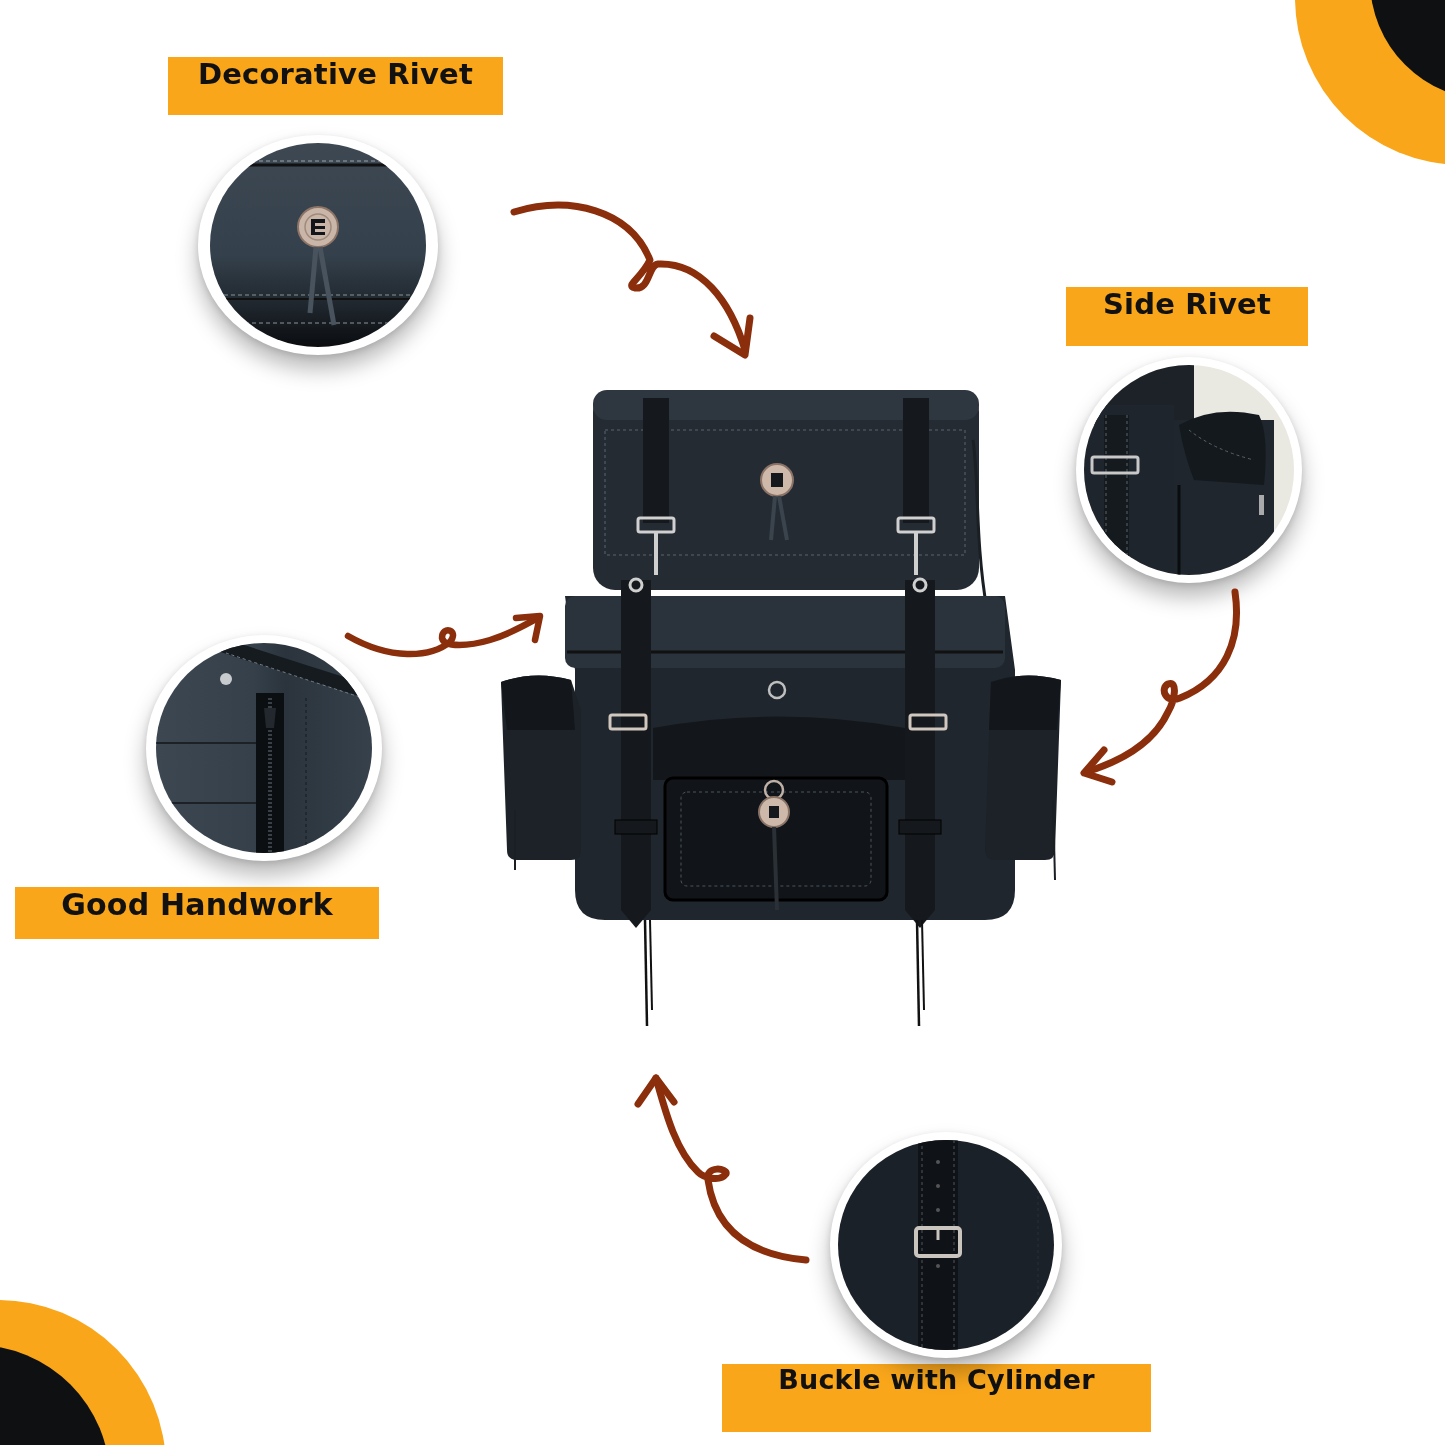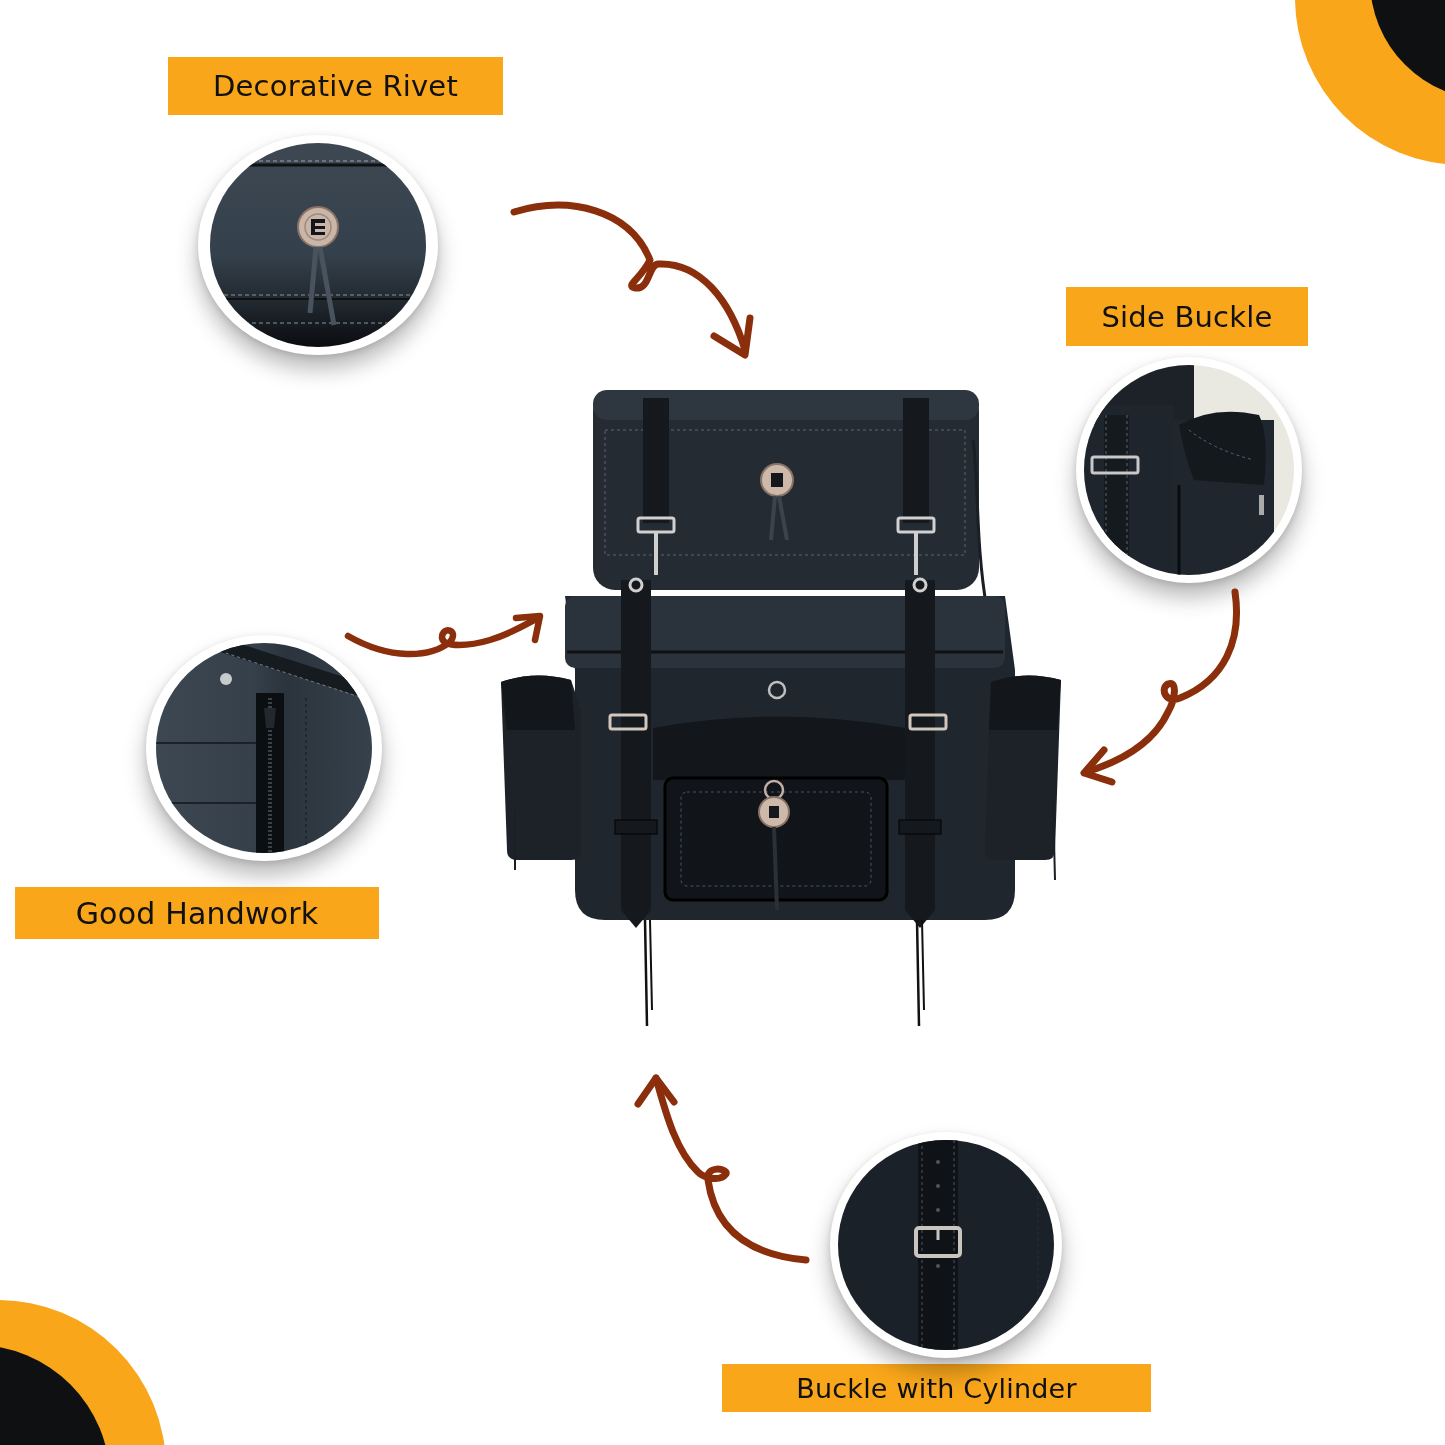--- a/index.html
+++ b/index.html
@@ -1,21 +1,21 @@
 <!DOCTYPE html>
 <html><head>
 <meta charset="utf-8">
 <style>
   html, body { margin:0; padding:0; }
   body { width:1445px; height:1445px; position:relative; overflow:hidden; background:#ffffff;
          font-family:"DejaVu Sans", "Liberation Sans", sans-serif; }
   .abs { position:absolute; }
   .corner { position:absolute; border-radius:50%; }
-  .label { position:absolute; display:flex; align-items:center; justify-content:center;
-           color:#111111; font-weight:400; letter-spacing:0.2px; white-space:nowrap; }
+  .label { position:absolute; display:flex; justify-content:center;
+           color:#111111; font-weight:700; letter-spacing:0.2px; white-space:nowrap; }
   .circle { position:absolute; border-radius:50%; background:#ffffff;
             box-shadow: 0 14px 22px rgba(0,0,0,0.28), 0 2px 6px rgba(0,0,0,0.12); overflow:hidden; }
   .circle-inner { position:absolute; border-radius:50%; overflow:hidden; }
   svg { display:block; }
 </style>
 </head>
 <body>
 
 <div>
   <div class="corner" style="left:1295px; top:-170px; width:335px; height:335px; background:#F9A61B;"></div>
@@ -24,28 +24,28 @@
 <div>
   <div class="corner" style="left:-170px; top:1300px; width:336px; height:336px; background:#F9A61B;"></div>
   <div class="corner" style="left:-160px; top:1345px; width:270px; height:270px; background:#0E1011;"></div>
 </div>
 
 <div class="label" style="left:168px; top:57px; width:335px; height:58px; background:#F9A61B; font-size:29px;">
   <span>Decorative Rivet</span>
 </div>
 
 <div class="label" style="left:1066px; top:287px; width:242px; height:59px; background:#F9A61B; font-size:29px;">
-  <span>Side Buckle</span>
+  <span>Side Rivet</span>
 </div>
 
 <div class="label" style="left:15px; top:887px; width:364px; height:52px; background:#F9A61B; font-size:30px;">
   <span>Good Handwork</span>
 </div>
 
-<div class="label" style="left:722px; top:1364px; width:429px; height:48px; background:#F9A61B; font-size:27px;">
+<div class="label" style="left:722px; top:1364px; width:429px; height:68px; background:#F9A61B; font-size:27px;">
   <span>Buckle with Cylinder</span>
 </div>
 
 <div class="circle" style="left:198px; top:135px; width:240px; height:220px;">
   <div class="circle-inner" style="left:12px; top:8px; width:216px; height:204px; background:linear-gradient(180deg,#3d4853 0%,#34404b 55%,#1f262d 80%,#0a0c0f 100%);">
     <svg width="216" height="204" viewBox="0 0 216 204">
       <line x1="0" y1="22" x2="216" y2="22" stroke="#111" stroke-width="3"></line>
       <line x1="0" y1="18" x2="216" y2="18" stroke="#9aa3ab" stroke-width="1" stroke-dasharray="4 3"></line>
       <line x1="0" y1="156" x2="216" y2="156" stroke="#111" stroke-width="2"></line>
       <line x1="0" y1="152" x2="216" y2="152" stroke="#8a939b" stroke-width="1" stroke-dasharray="4 3"></line>

